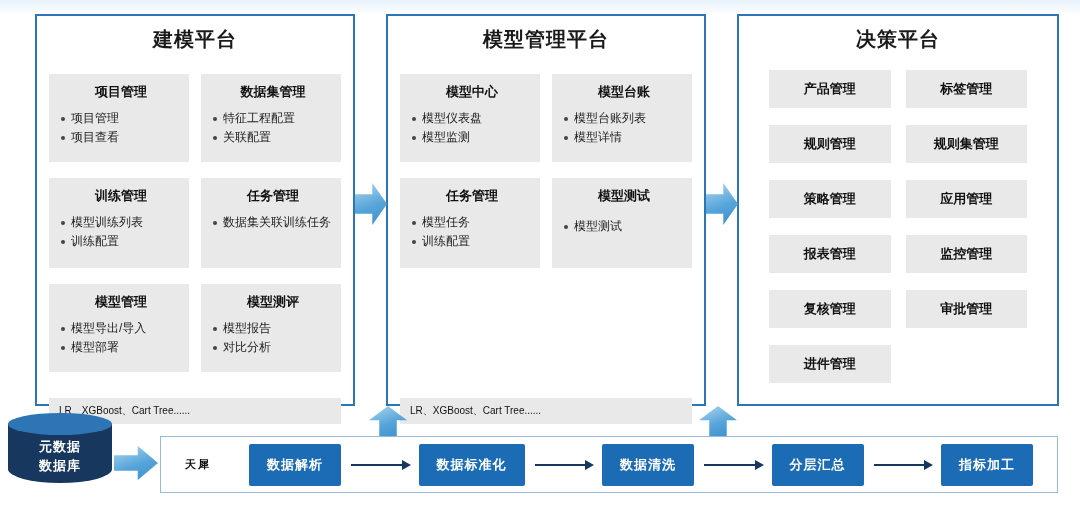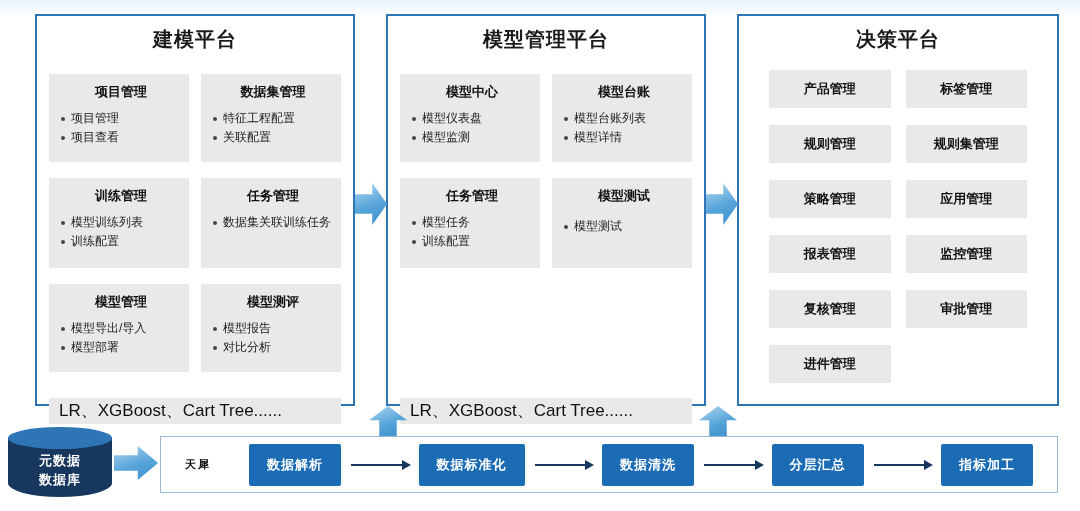--- a/index.html
+++ b/index.html
@@ -21,21 +21,21 @@
 
   .fgrid { display:grid; grid-template-columns:1fr 1fr; grid-template-rows:88px 90px 88px;
            gap:16px 12px; padding:12px 12px; }
   .fbox  { background:#e9e9e9; padding:9px 6px 0 10px; }
   .fbox-title { text-align:center; font-weight:bold; font-size:13px; color:#111; margin-bottom:8px; }
   .fi   { display:flex; align-items:flex-start; font-size:12px; color:#222; line-height:19px; }
   .dot  { width:4px; height:4px; border-radius:50%; background:#444;
           margin:8px 6px 0 2px; flex-shrink:0; }
 
   .footer-bar { margin:14px 12px 0; height:26px; line-height:26px; background:#e9e9e9;
-                font-size:17px; color:#111; padding:0 10px; white-space:nowrap; overflow:hidden; }
+                font-size:10px; color:#111; padding:0 10px; white-space:nowrap; overflow:hidden; }
 
   .rp-grid { display:grid; grid-template-columns:1fr 1fr; gap:17px 15px; padding:8px 30px 0; }
   .rp-box  { height:38px; background:#e9e9e9; display:flex; align-items:center;
              justify-content:center; font-weight:bold; font-size:13px; color:#111; }
 
   
   .blk-arrow { position:absolute;
                background:linear-gradient(160deg,#aed7f0 0%,#56a4d9 55%,#3b8fcd 100%); }
   .ar-right  { clip-path:polygon(0 27%,54% 27%,54% 0,100% 50%,54% 100%,54% 73%,0 73%); }
   .ar-up     { clip-path:polygon(27% 100%,27% 46%,0 46%,50% 0,100% 46%,73% 46%,73% 100%); }
@@ -53,21 +53,21 @@
                     flex-shrink:0; letter-spacing:2px; }
   .step { background:#1b6cb5; color:#fff; font-weight:bold; font-size:13px; height:42px;
           display:flex; align-items:center; padding:0 18px; border-radius:2px;
           white-space:nowrap; flex-shrink:0; letter-spacing:1px; }
   .conn { flex:1; height:2px; background:#17375e; position:relative; margin:0 10px; min-width:22px; }
   .conn::after { content:""; position:absolute; right:-2px; top:-4px; width:0; height:0;
                  border-left:9px solid #17375e; border-top:5px solid transparent;
                  border-bottom:5px solid transparent; }
 
   
-  .db { position:absolute; left:8px; top:427px; width:104px; height:70px; }
+  .db { position:absolute; left:8px; top:413px; width:104px; height:70px; }
   .db-top  { position:absolute; left:0; top:0; width:100%; height:22px; background:#2e75b6;
              border-radius:50%; z-index:2; }
   .db-body { position:absolute; left:0; top:11px; width:100%; bottom:0; background:#17375e;
              border-radius:0 0 52px 52px / 0 0 14px 14px; z-index:1; }
   .db-text { position:absolute; left:0; top:24px; width:100%; text-align:center; color:#fff;
              font-weight:bold; font-size:13px; line-height:19px; z-index:3; letter-spacing:1px; }
 </style>
 </head>
 <body>
 

